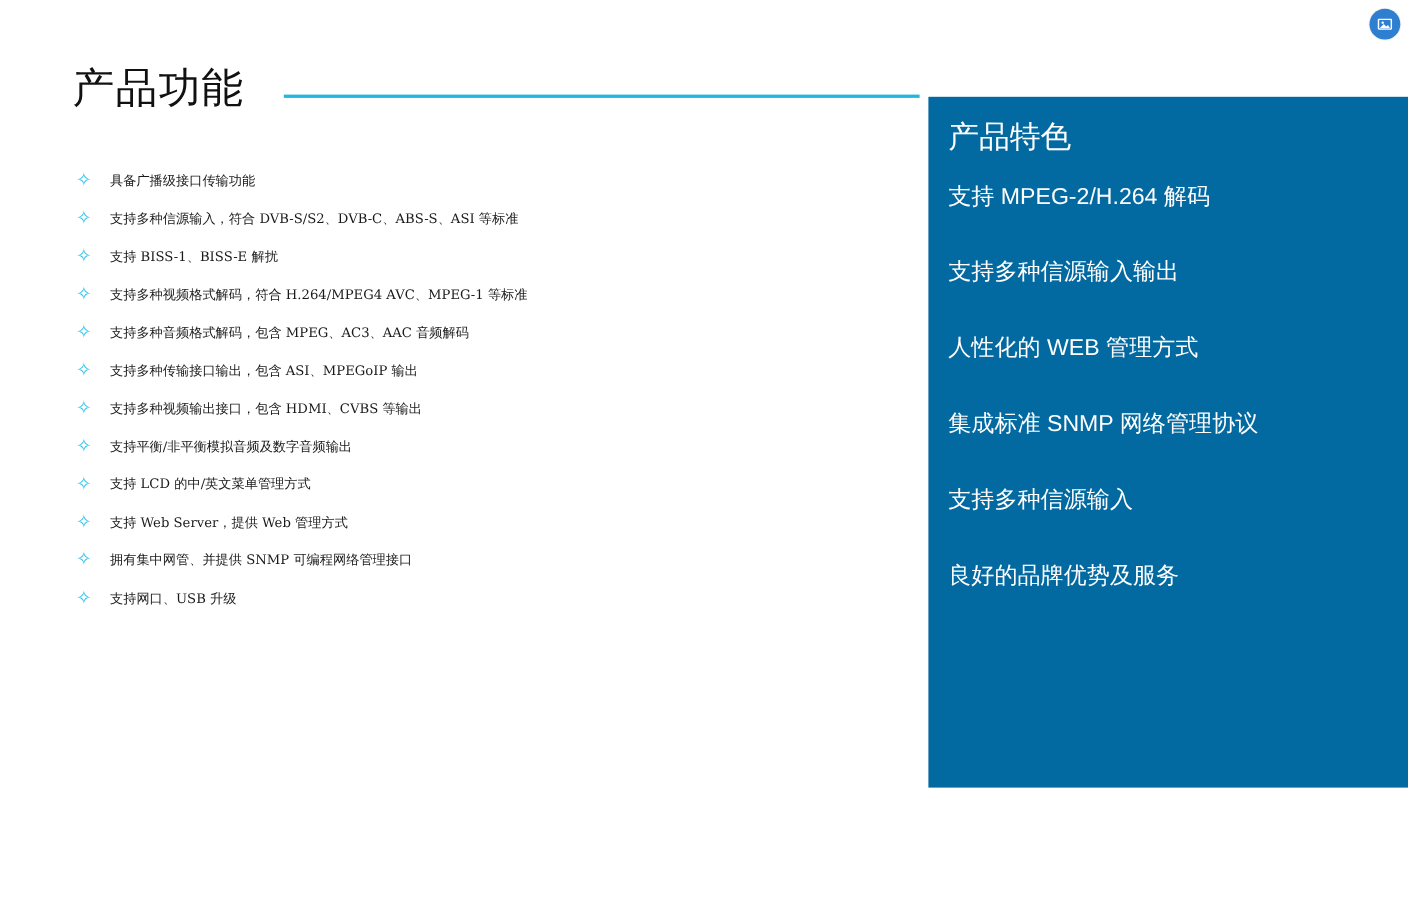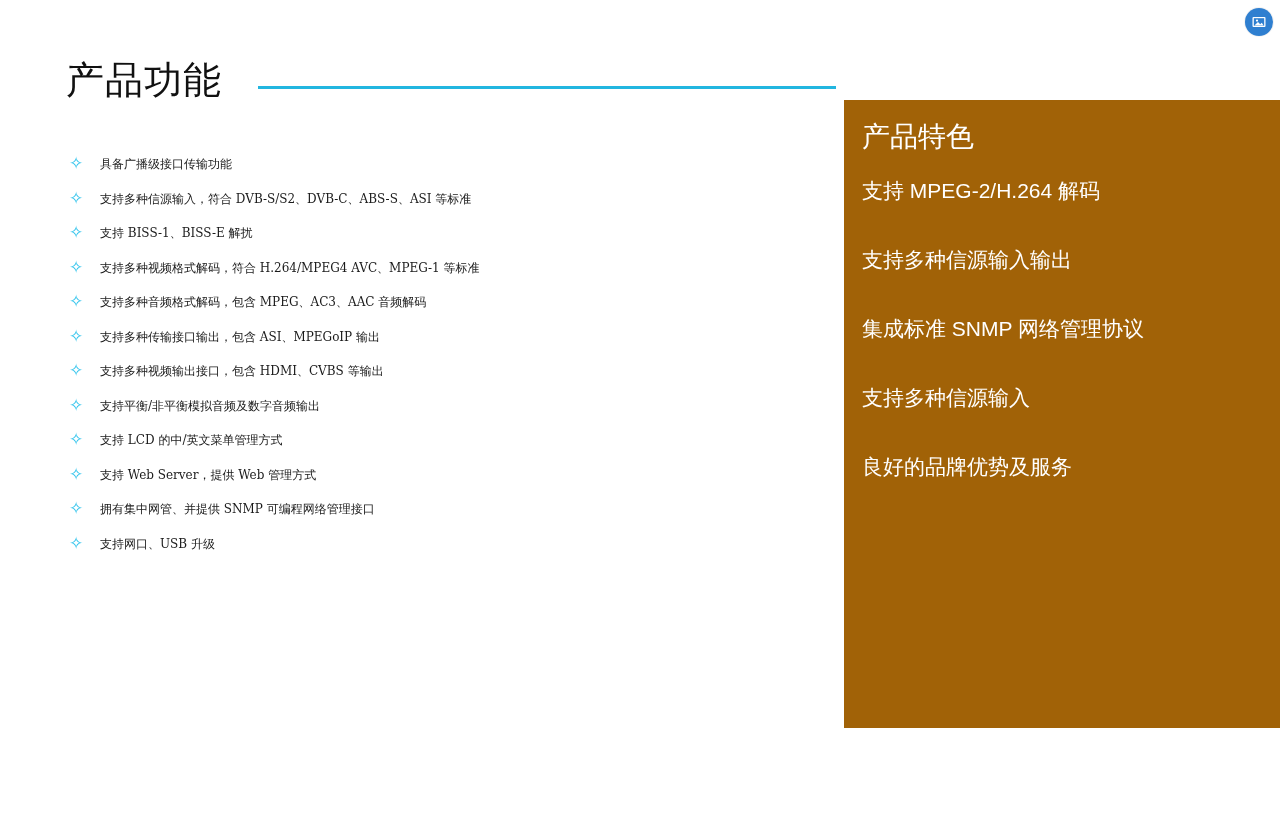--- a/index.html
+++ b/index.html
@@ -80,24 +80,24 @@
     font-size: 12px;
     line-height: 28px;
     color: #1a1a1a;
     white-space: nowrap;
   }
 
   
   .feature-panel {
     position: absolute;
     left: 844px;
-    top: 100px;
+    top: 88px;
     width: 436px;
     height: 628px;
-    background: #a16207;
+    background: #0369a1;
   }
   .feature-heading {
     position: absolute;
     left: 18px;
     top: 20px;
     font-family: "DejaVu Sans", sans-serif;
     font-size: 28px;
     line-height: 34px;
     color: #ffffff;
     white-space: nowrap;
@@ -183,17 +183,18 @@
     <span class="bullet-mark">✧</span>
     <span class="bullet-text">支持网口、USB 升级</span>
   </div>
 </div>
 
 <div class="feature-panel">
   <div class="feature-heading">产品特色</div>
   <div class="feature-items">
     <div class="feature-item">支持 MPEG-2/H.264 解码</div>
     <div class="feature-item">支持多种信源输入输出</div>
+    <div class="feature-item">人性化的 WEB 管理方式</div>
     <div class="feature-item">集成标准 SNMP 网络管理协议</div>
     <div class="feature-item">支持多种信源输入</div>
     <div class="feature-item">良好的品牌优势及服务</div>
   </div>
 </div>
 
 </body></html>

